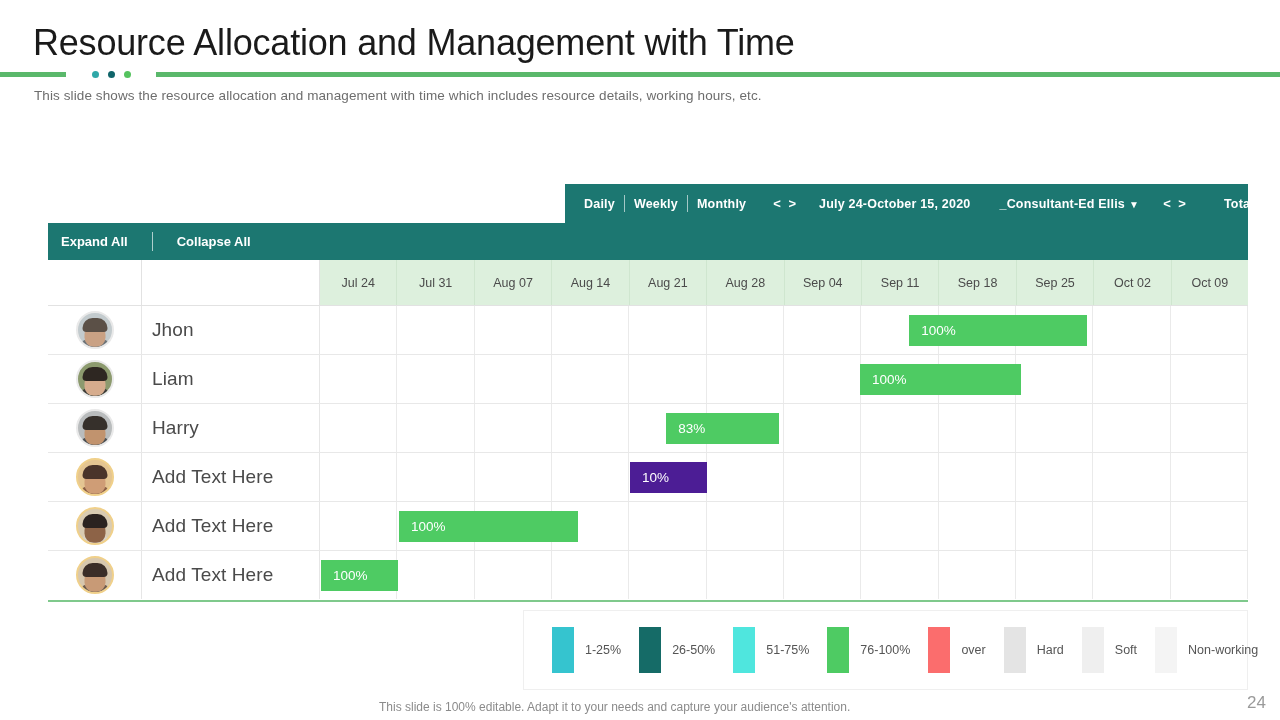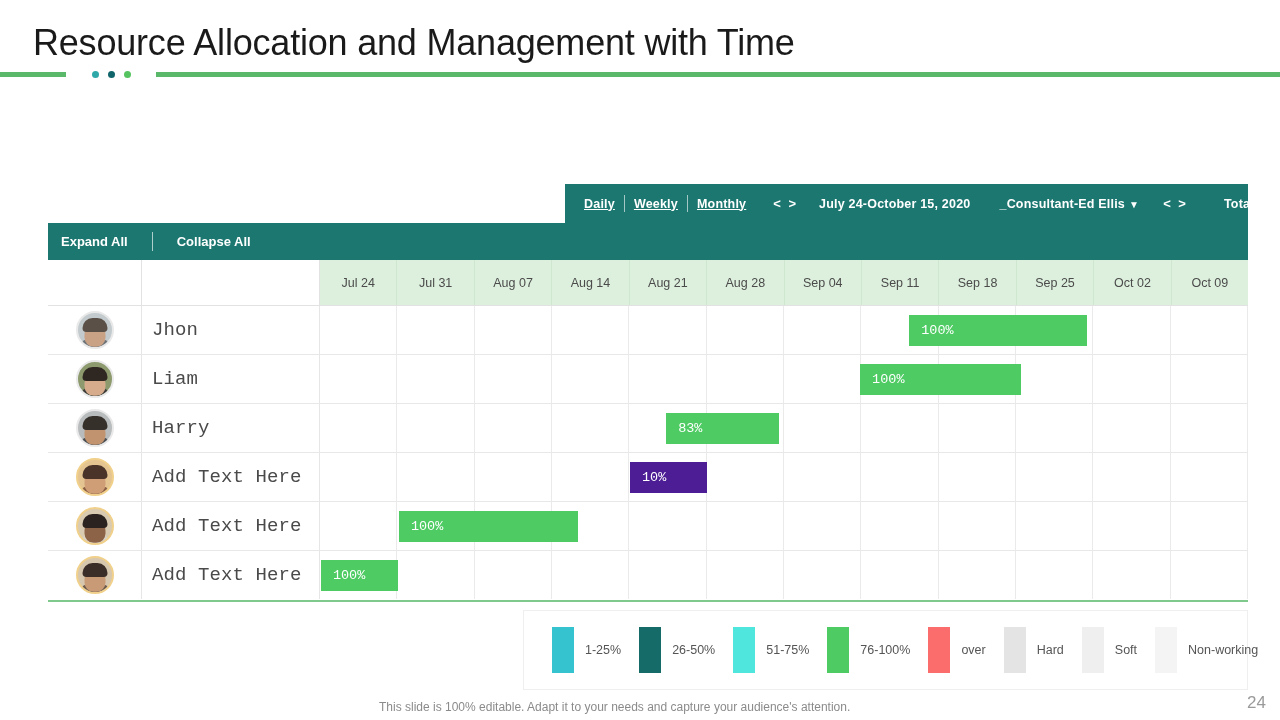--- a/index.html
+++ b/index.html
@@ -85,21 +85,21 @@
     color: #ffffff;
     font-size: 12.5px;
     font-weight: bold;
     letter-spacing: 0.2px;
     white-space: nowrap;
   }
   .ctrl-gran {
     display: flex; align-items: center;
     margin-left: 19px;
   }
-  .ctrl-gran .item { padding: 0 9px; cursor: pointer; text-decoration: underline; }
+  .ctrl-gran .item { padding: 0 9px; cursor: pointer; }
   .ctrl-gran .item:first-child { padding-left: 0; }
   .vsep {
     width: 1px; height: 17px;
     background: rgba(255,255,255,0.6);
     display: inline-block;
   }
   .vsep-tall {
     width: 1px; height: 26px;
     background: rgba(255,255,255,0.75);
     display: inline-block;
@@ -164,21 +164,20 @@
     font-size: 12.5px;
     color: #4b4b4b;
   }
   .g-head .hc-date:last-child { border-right: none; }
 
   .g-row {
     display: flex;
     height: 49px;
     border-top: 1px solid #e8e8e8;
     position: relative;
-    font-family: Liberation Mono, monospace;
   }
   .g-row:first-of-type { border-top: 1px solid #e2e2e2; }
 
   .cell-avatar {
     width: 94px;
     border-right: 1px solid #e6e6e6;
     display: flex; align-items: center; justify-content: center;
     flex: 0 0 94px;
   }
   .cell-name {
@@ -301,20 +300,21 @@
 
 <div id="slide">
 
   <div class="slide-title">Resource Allocation and Management with Time</div>
   <div class="title-rule"></div>
   <div class="title-rule-dots">
     <span class="dot-a"></span>
     <span class="dot-b"></span>
     <span class="dot-c"></span>
   </div>
+  <div class="slide-sub">This slide shows the resource allocation and management with time which includes resource details, working hours, etc.</div>
 
   <div class="ctrl-bar">
     <div class="ctrl-gran">
       <span class="item">Daily</span>
       <span class="vsep"></span>
       <span class="item">Weekly</span>
       <span class="vsep"></span>
       <span class="item">Monthly</span>
     </div>
     <span class="vsep-tall"></span>

